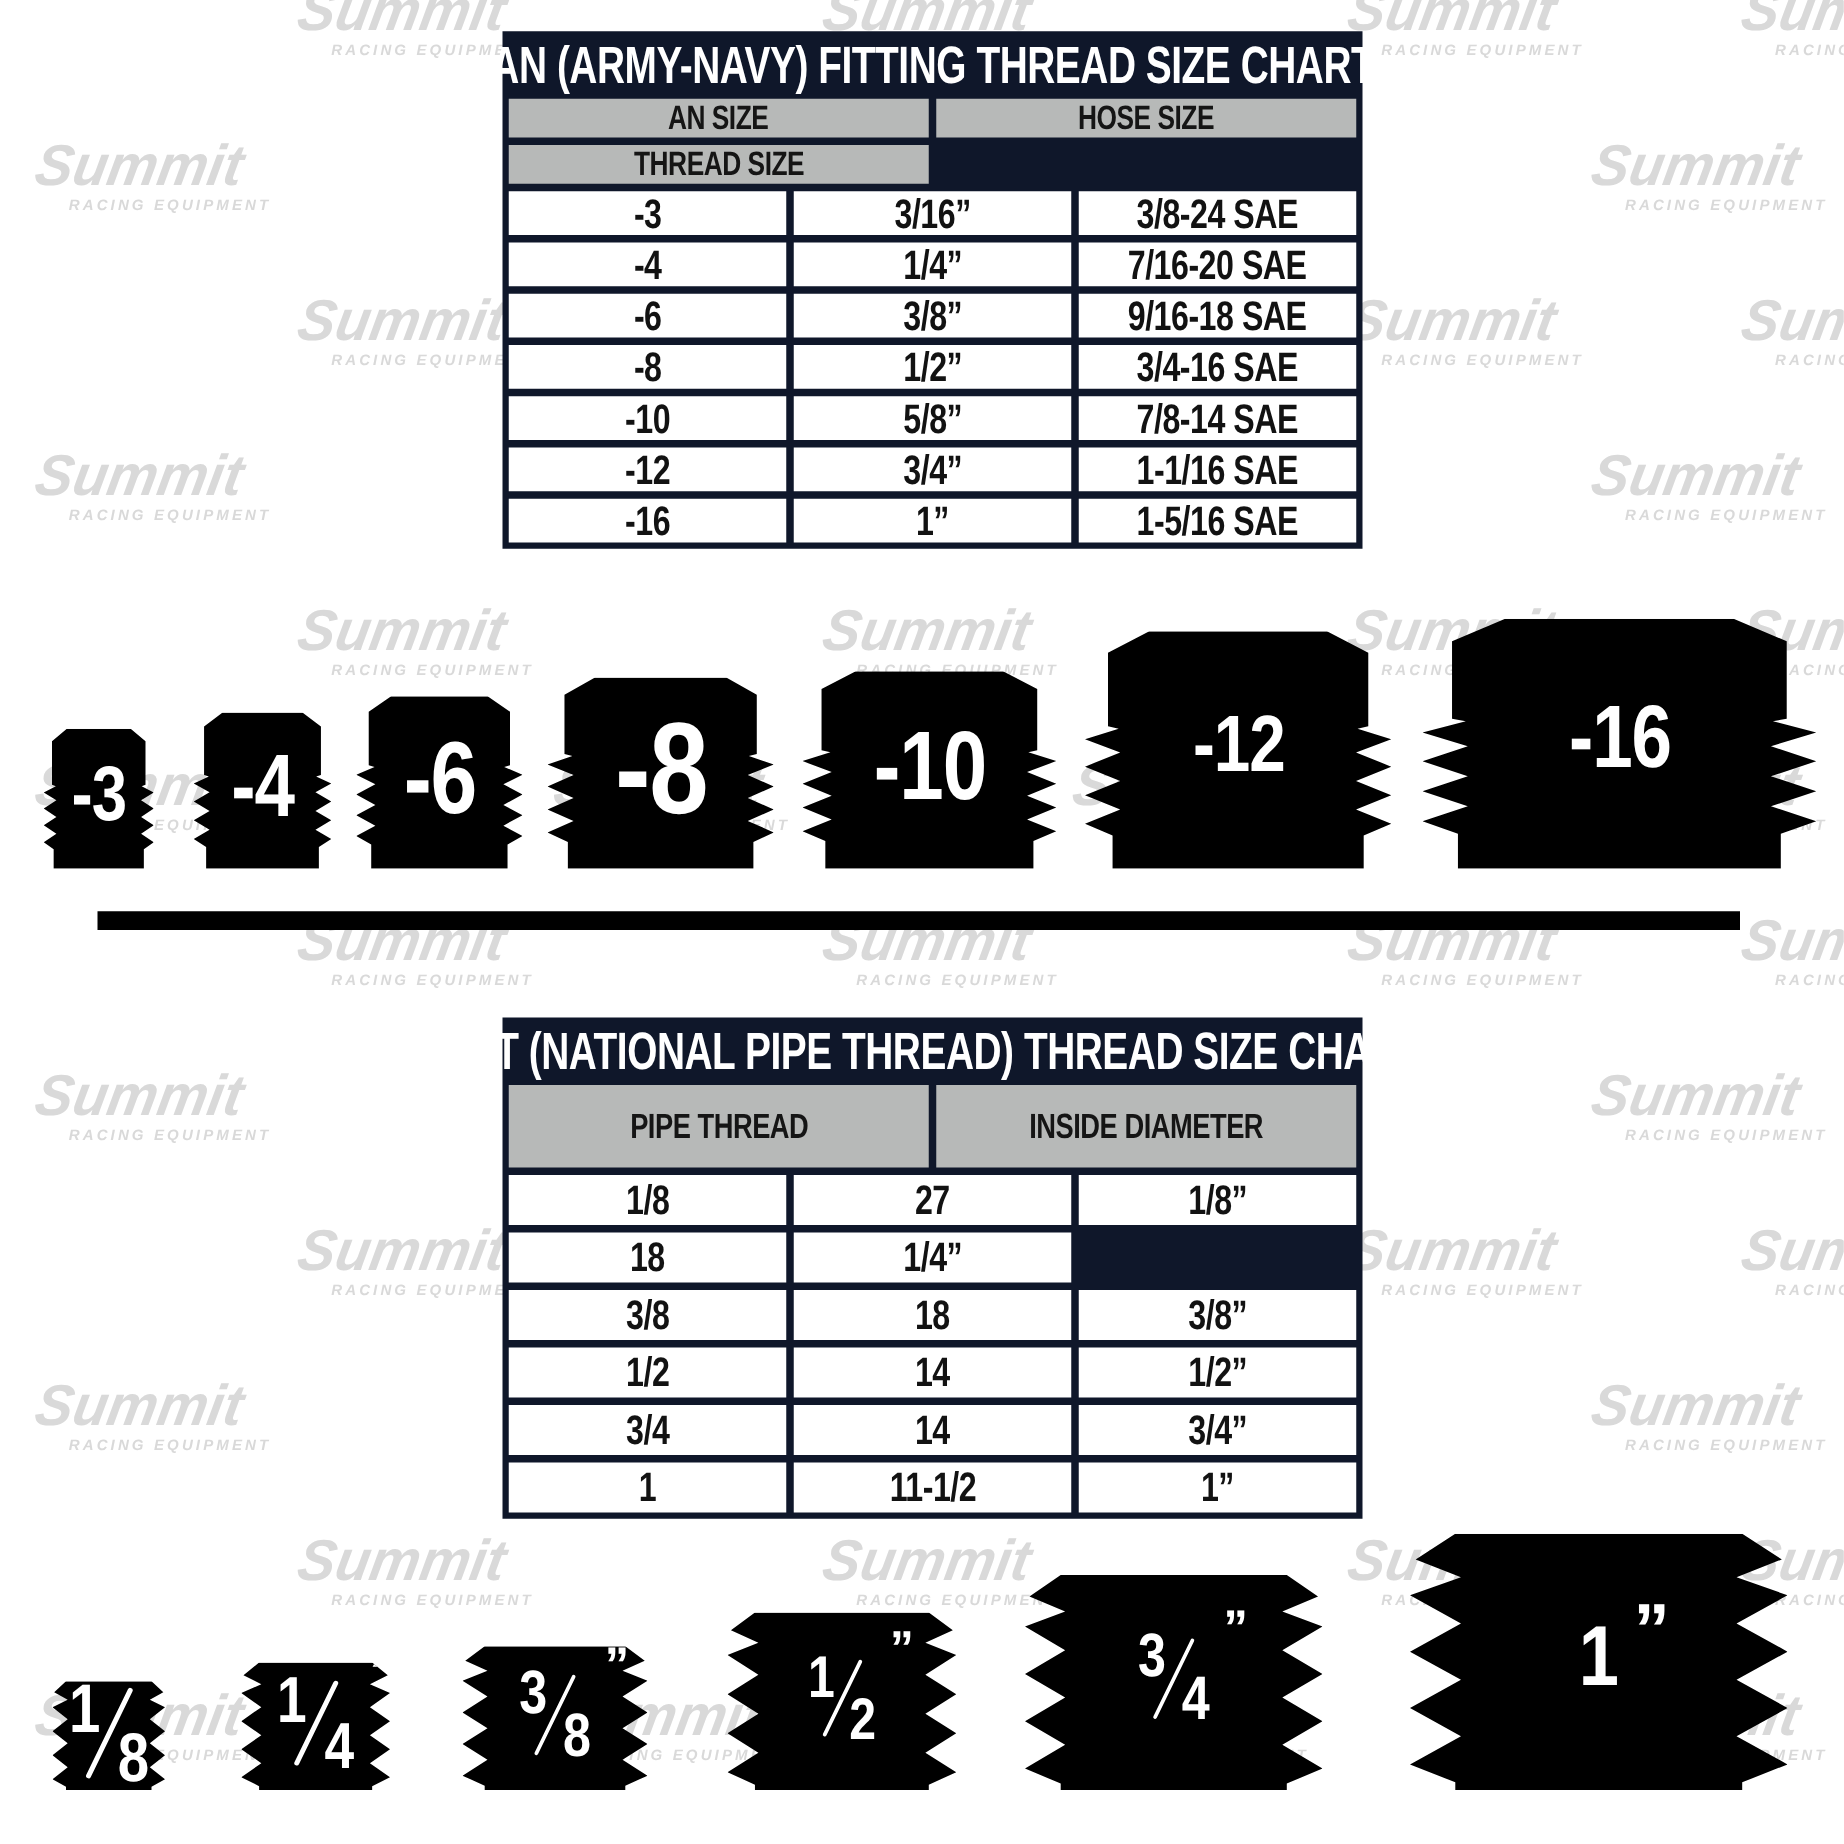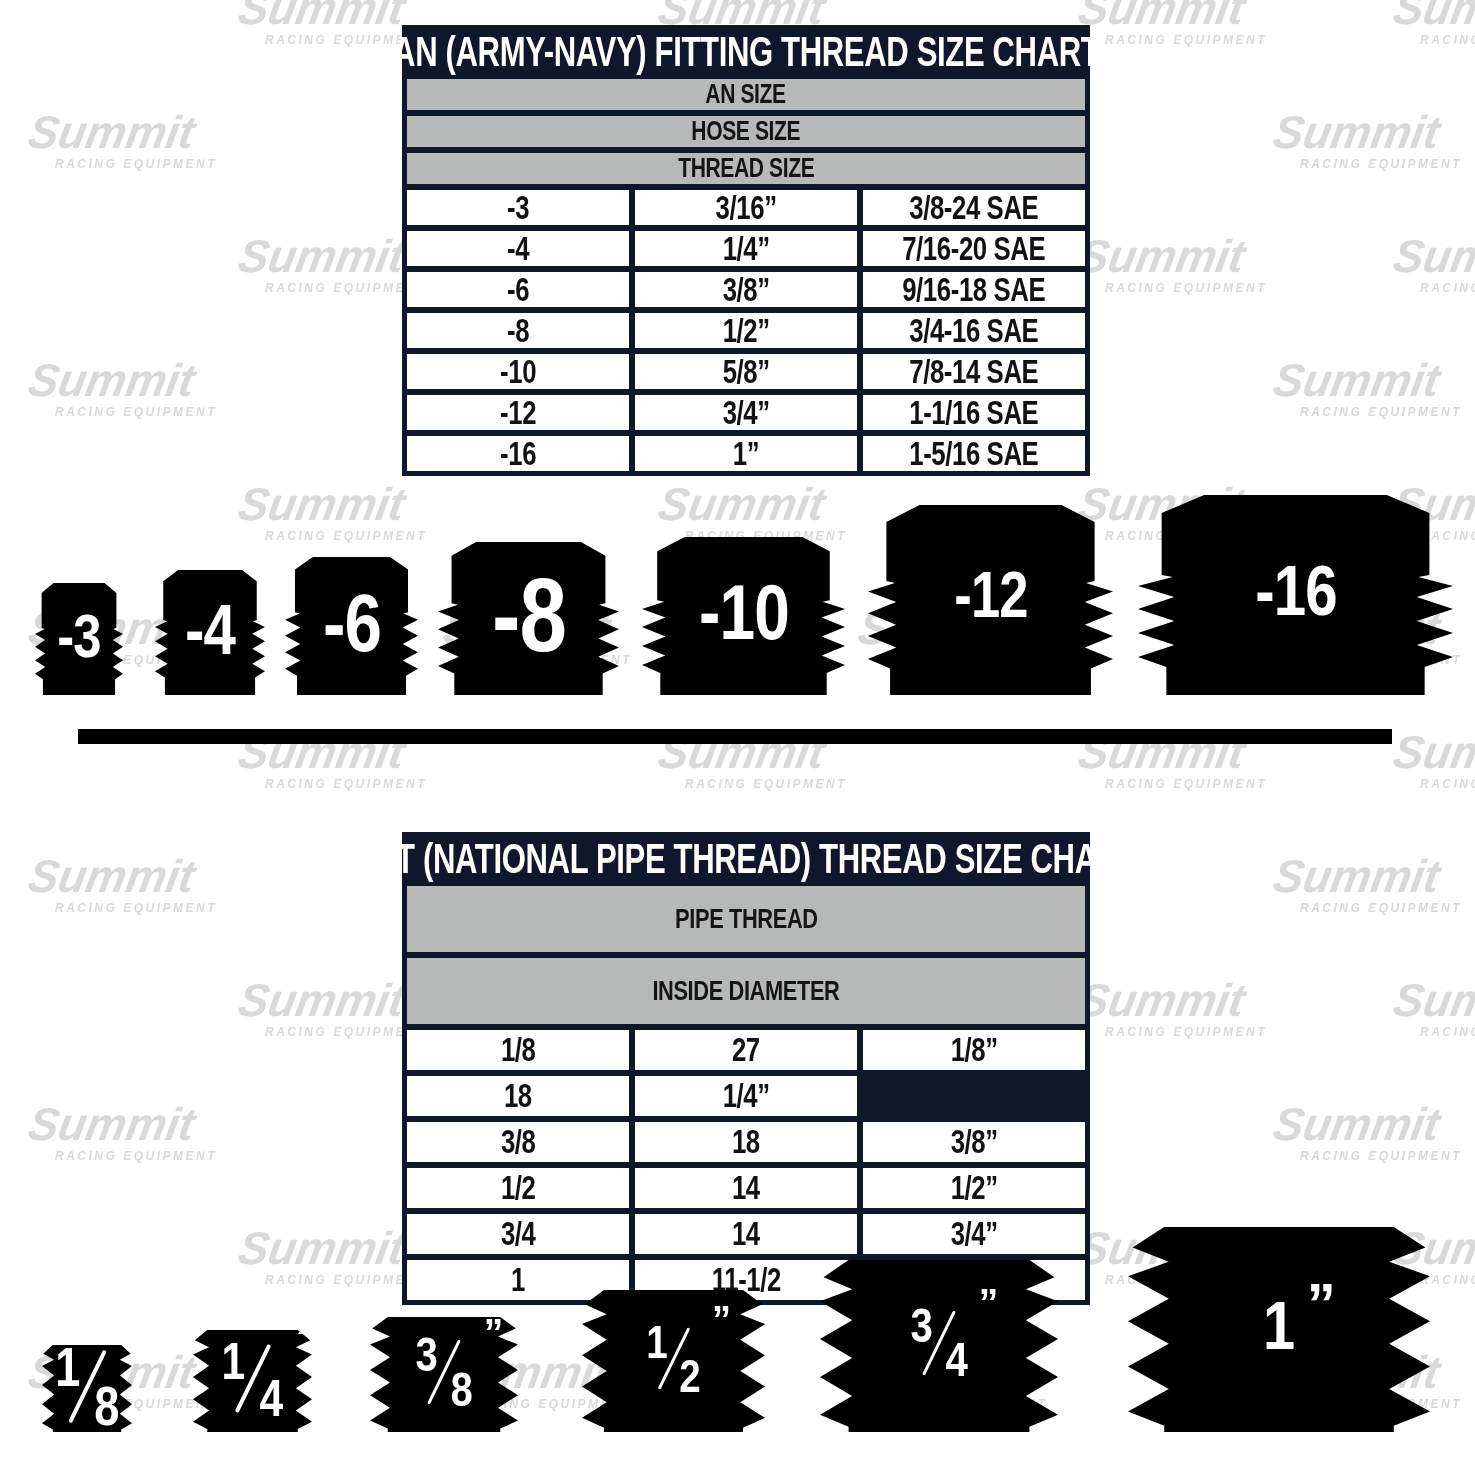--- a/index.html
+++ b/index.html
@@ -17,26 +17,26 @@
     white-space:nowrap;
   }
   .wm-tag {
     font-style:italic; font-weight:bold; font-size:12px; letter-spacing:2.5px;
     color:#d9d9d9; margin:2px 0 0 30px; white-space:nowrap;
   }
 
   
   .sheet { position:absolute; z-index:2; background:#0f172a; padding:5px; width:688px; }
   .sheet-an  { left:402px; top:25px;  }
-  .sheet-npt { left:402px; top:814px;margin-top:18px; }
+  .sheet-npt { left:402px; top:814px; }
   .t-title {
     height:44px; display:flex; align-items:center; justify-content:center;
     color:#fff; font-size:42px; white-space:nowrap; overflow:visible;
   }
-  .t-grid { display:grid; grid-template-columns:repeat(1,1fr); gap:6px; margin-top:5px; }
+  .t-grid { display:grid; grid-template-columns:repeat(2,1fr); gap:6px; margin-top:5px; }
   .t-row  { display:grid; grid-template-columns:repeat(3,1fr); gap:6px; margin-top:6px; }
   .cell { display:flex; align-items:center; justify-content:center; white-space:nowrap; }
   .hcell { background:#b7b9b8; color:#151515; font-size:27px; }
   .sheet-an  .hcell { height:31px; }
   .sheet-npt .hcell { height:66px; font-size:28px; }
   .dcell { background:#ffffff; color:#121212; font-size:33px; }
   .sheet-an  .dcell { height:35px; }
   .sheet-npt .dcell { height:40px; }
 
   .cond   { display:inline-block; transform:scaleX(0.78); letter-spacing:-0.5px; }

